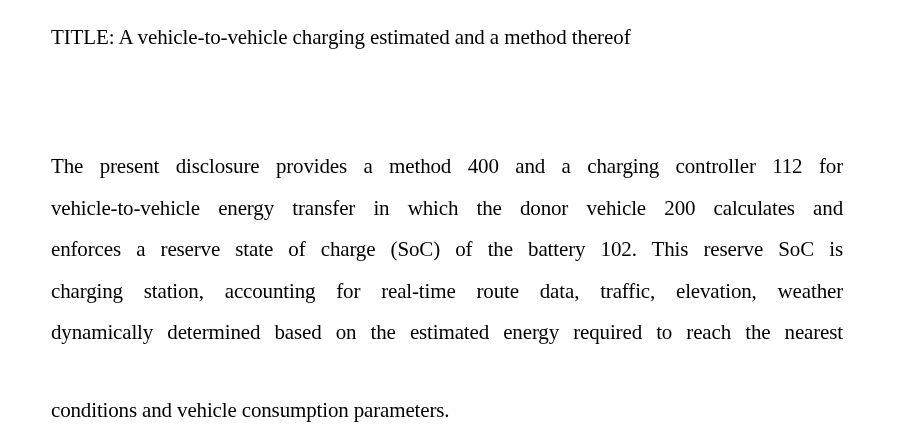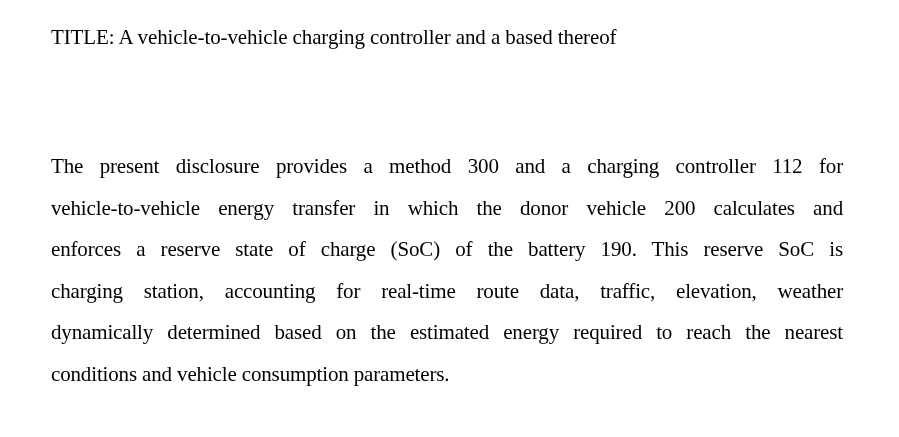--- a/index.html
+++ b/index.html
@@ -36,27 +36,28 @@
     }
     .line {
       display: block;
       text-align: justify;
       text-align-last: justify;
       white-space: nowrap;
       height: 41.5px;
     }
     .line.last {
       text-align-last: left;
+      margin-top: 36px;
     }
   </style>
 </head>
 <body>
 
-<div class="title">TITLE: A vehicle-to-vehicle charging controller and a based thereof</div>
+<div class="title">TITLE: A vehicle-to-vehicle charging estimated and a method thereof</div>
 
 <div class="abstract">
-  <div class="line">The present disclosure provides a method 300 and a charging controller 112 for</div>
+  <div class="line">The present disclosure provides a method 400 and a charging controller 112 for</div>
   <div class="line">vehicle-to-vehicle energy transfer in which the donor vehicle 200 calculates and</div>
-  <div class="line">enforces a reserve state of charge (SoC) of the battery 190. This reserve SoC is</div>
+  <div class="line">enforces a reserve state of charge (SoC) of the battery 102. This reserve SoC is</div>
   <div class="line">charging station, accounting for real-time route data, traffic, elevation, weather</div>
   <div class="line">dynamically determined based on the estimated energy required to reach the nearest</div>
   <div class="line last">conditions and vehicle consumption parameters.</div>
 </div>
 
 </body></html>

